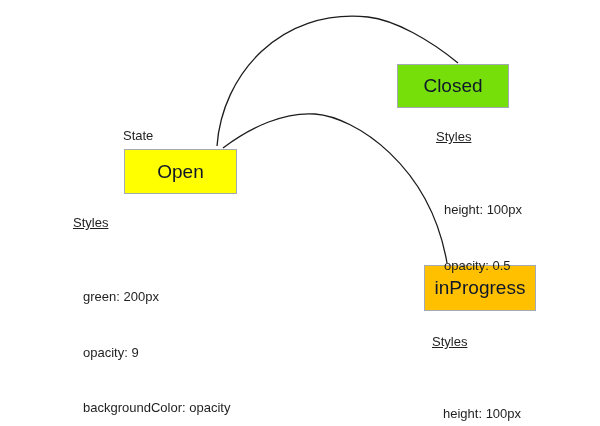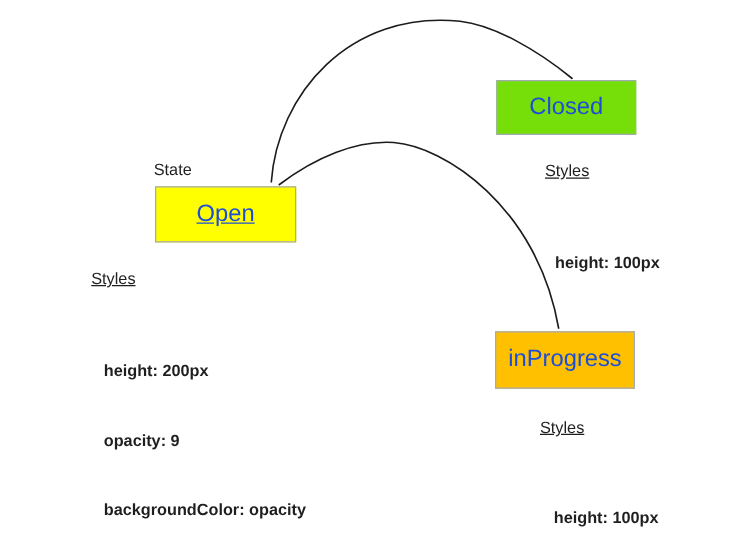--- a/index.html
+++ b/index.html
@@ -13,34 +13,34 @@
   }
   .canvas { position: absolute; inset: 0; }
   svg.curves { position: absolute; left: 0; top: 0; }
   svg.curves path { fill: none; stroke: #1c1c1c; stroke-width: 1.3; }
 
   .node {
     position: absolute;
     border: 1px solid #a3aab4;
     display: flex; align-items: center; justify-content: center;
     font-size: 19px;
-    color: #1d4ed8;
+    color: #0f172a;
     box-sizing: border-box;
   }
   .node-open       { left: 124px; top: 149px; width: 113px; height: 45px; }
   .node-closed     { left: 397px; top: 64px;  width: 112px; height: 44px; }
   .node-inprogress { left: 396px; top: 265px; width: 112px; height: 46px; }
 
   .lbl { position: absolute; font-size: 13px; line-height: 18px; white-space: pre; }
   .state-lbl      { left: 123px; top: 127px; }
   .transition-lbl { left: 285px; top: 139px; line-height: 18.5px; }
 
   .styles-block { position: absolute; font-size: 13px; }
   .styles-title { position: absolute; line-height: 18px; white-space: pre; text-decoration: underline; }
-  .styles-lines { position: absolute; line-height: 18.5px; white-space: pre; font-weight: bold; }
+  .styles-lines { position: absolute; line-height: 18.5px; white-space: pre; }
 
   .sb-open  .styles-title { left: 73px;  top: 214px; }
   .sb-open  .styles-lines { left: 83px;  top: 251px; }
 
   .sb-closed .styles-title { left: 436px; top: 128px; }
   .sb-closed .styles-lines { left: 444px; top: 164px; }
 
   .sb-inprogress .styles-title { left: 432px; top: 333px; }
   .sb-inprogress .styles-lines { left: 443px; top: 368px; }
 </style>
@@ -49,46 +49,47 @@
 
 <div class="canvas">
 
   <svg class="curves" width="600" height="426" viewBox="0 0 600 426">
     <path d="M 217 146 C 222 75, 280 8, 368 17 C 395 20, 430 40, 458 63"></path>
     <path d="M 223 148 C 252 126, 285 112, 315 114 C 355 117, 430 165, 447 263"></path>
   </svg>
 
   <div class="lbl state-lbl">State</div>
 
-  <div class="node node-open" style="background-color: rgb(255, 255, 0); text-decoration: underline;">
+  <div class="node node-open" style="background-color: rgb(255, 255, 0);">
     <span>Open</span>
   </div>
 
   <div class="node node-closed" style="background-color: rgb(118, 223, 10);">
     <span>Closed</span>
   </div>
 
-  <div class="node node-inprogress" style="background-color: rgb(255, 192, 0);">
+  <div class="node node-inprogress" style="background-color: rgb(255, 192, 0); margin-left: 28px;">
     <span>inProgress</span>
   </div>
 
 
   <div class="styles-block sb-open">
     <div class="styles-title">Styles</div>
     <div class="styles-lines">
-      <div>height: 200px</div>
+      <div>green: 200px</div>
       <div>opacity: 9</div>
       <div>backgroundColor: opacity</div>
     </div>
   </div>
 
   <div class="styles-block sb-closed">
     <div class="styles-title">Styles</div>
     <div class="styles-lines">
       <div>height: 100px</div>
+      <div>opacity: 0.5</div>
     </div>
   </div>
 
   <div class="styles-block sb-inprogress">
     <div class="styles-title">Styles</div>
     <div class="styles-lines">
       <div>height: 100px</div>
       
       
     </div>

